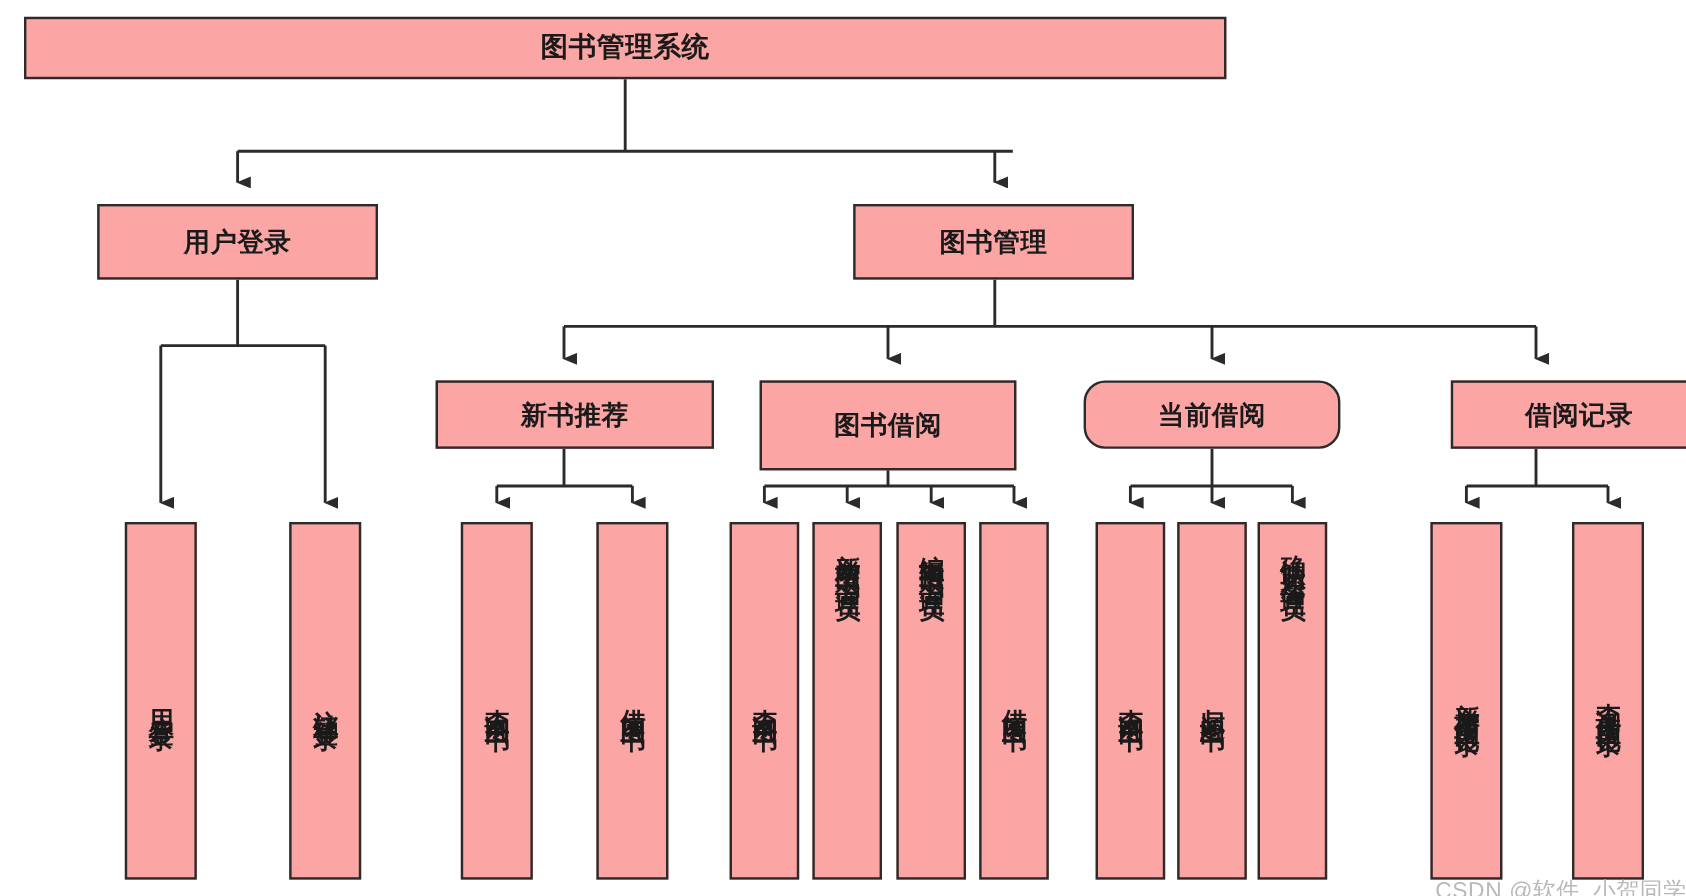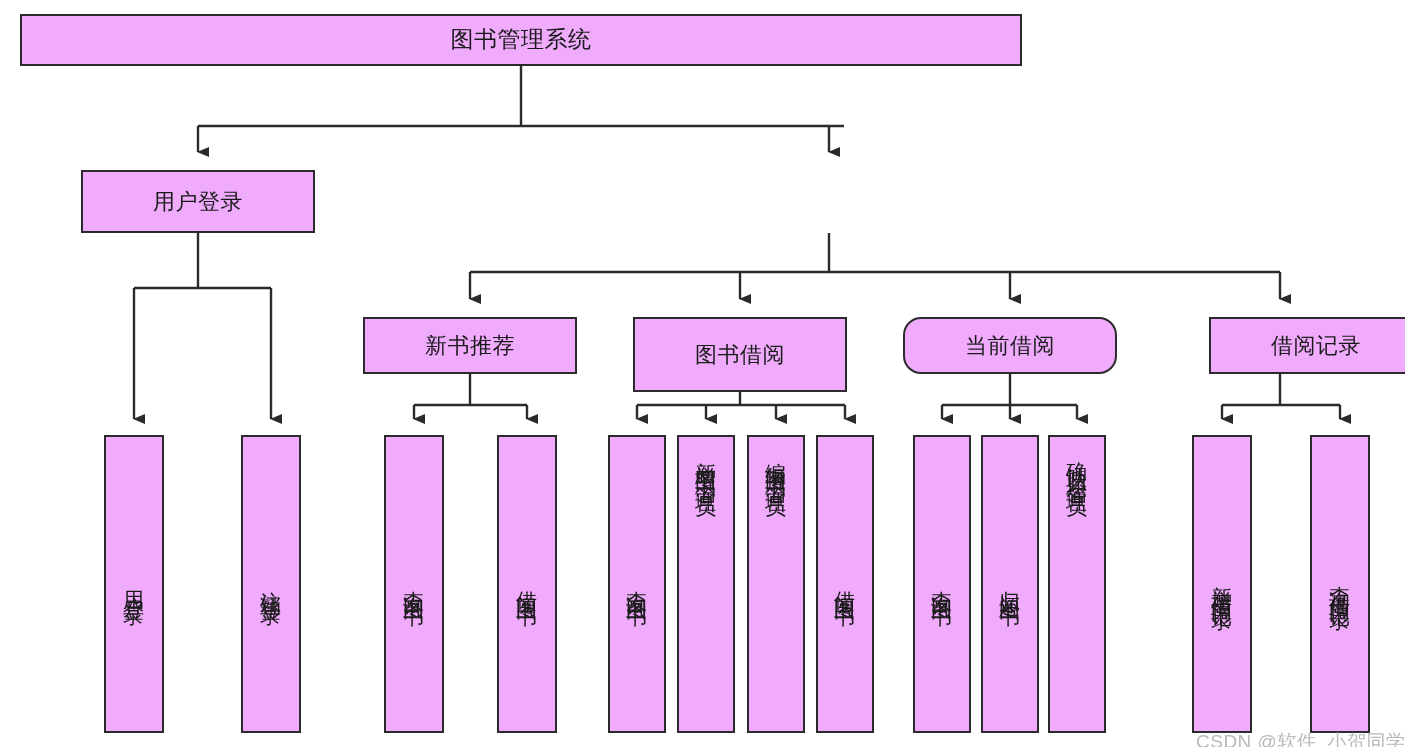--- a/index.html
+++ b/index.html
@@ -22,26 +22,27 @@
     position: absolute;
     left: 0;
     top: 0;
     width: 1405px;
     height: 747px;
     pointer-events: none;
   }
   .node {
     position: absolute;
     box-sizing: border-box;
-    background: #f0abfc;
+    background: #fca5a5;
     border: 2.2px solid #2b2b2b;
     display: flex;
     align-items: center;
     justify-content: center;
     color: #1a1a1a;
+    font-weight: bold;
   }
   .node .lbl {
     display: block;
     text-align: center;
     line-height: 1.18;
     letter-spacing: 0.5px;
   }
   
   .node.horiz .lbl {
     writing-mode: horizontal-tb;
@@ -130,22 +131,25 @@
     </g>
   </svg>
 
   <div class="node horiz root" style="left:20px; top:14px; width:1002px; height:52px;">
     <span class="lbl">图书管理系统</span>
   </div>
 
   <div class="node horiz" style="left:81px; top:170px; width:234px; height:63px;">
     <span class="lbl">用户登录</span>
   </div>
-
-  <div class="node horiz" style="left:363px; top:317px; width:214px; height:57px;">
+  <div class="node horiz" style="left:711px; top:170px; width:234px; height:63px;">
+    <span class="lbl">图书管理</span>
+  </div>
+
+  <div class="node horiz" style="left:363px; top:317px; width:232px; height:57px;">
     <span class="lbl">新书推荐</span>
   </div>
   <div class="node horiz" style="left:633px; top:317px; width:214px; height:75px;">
     <span class="lbl">图书借阅</span>
   </div>
   <div class="node horiz" style="left:903px; top:317px; width:214px; height:57px;border-radius:18px;">
     <span class="lbl">当前借阅</span>
   </div>
   <div class="node horiz" style="left:1173px; top:317px; width:214px; height:57px;margin-left:36px;">
     <span class="lbl">借阅记录</span>

